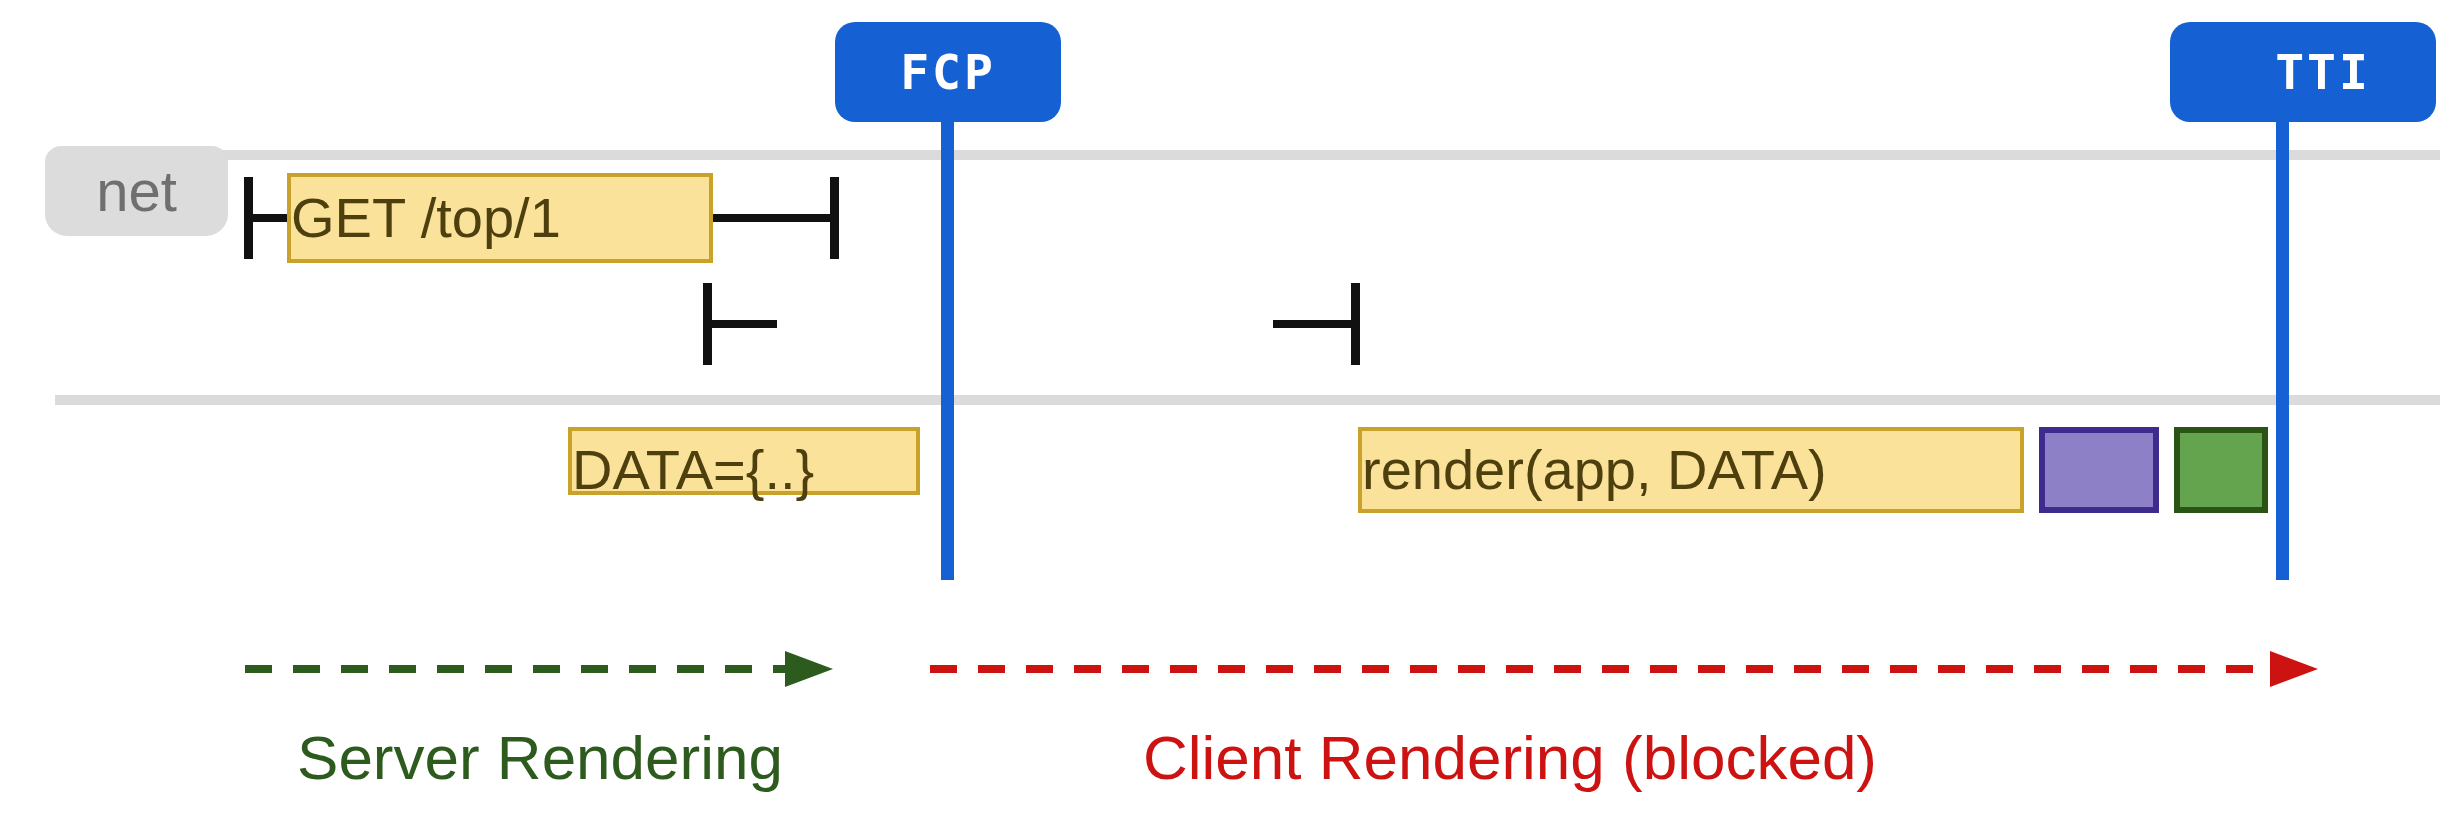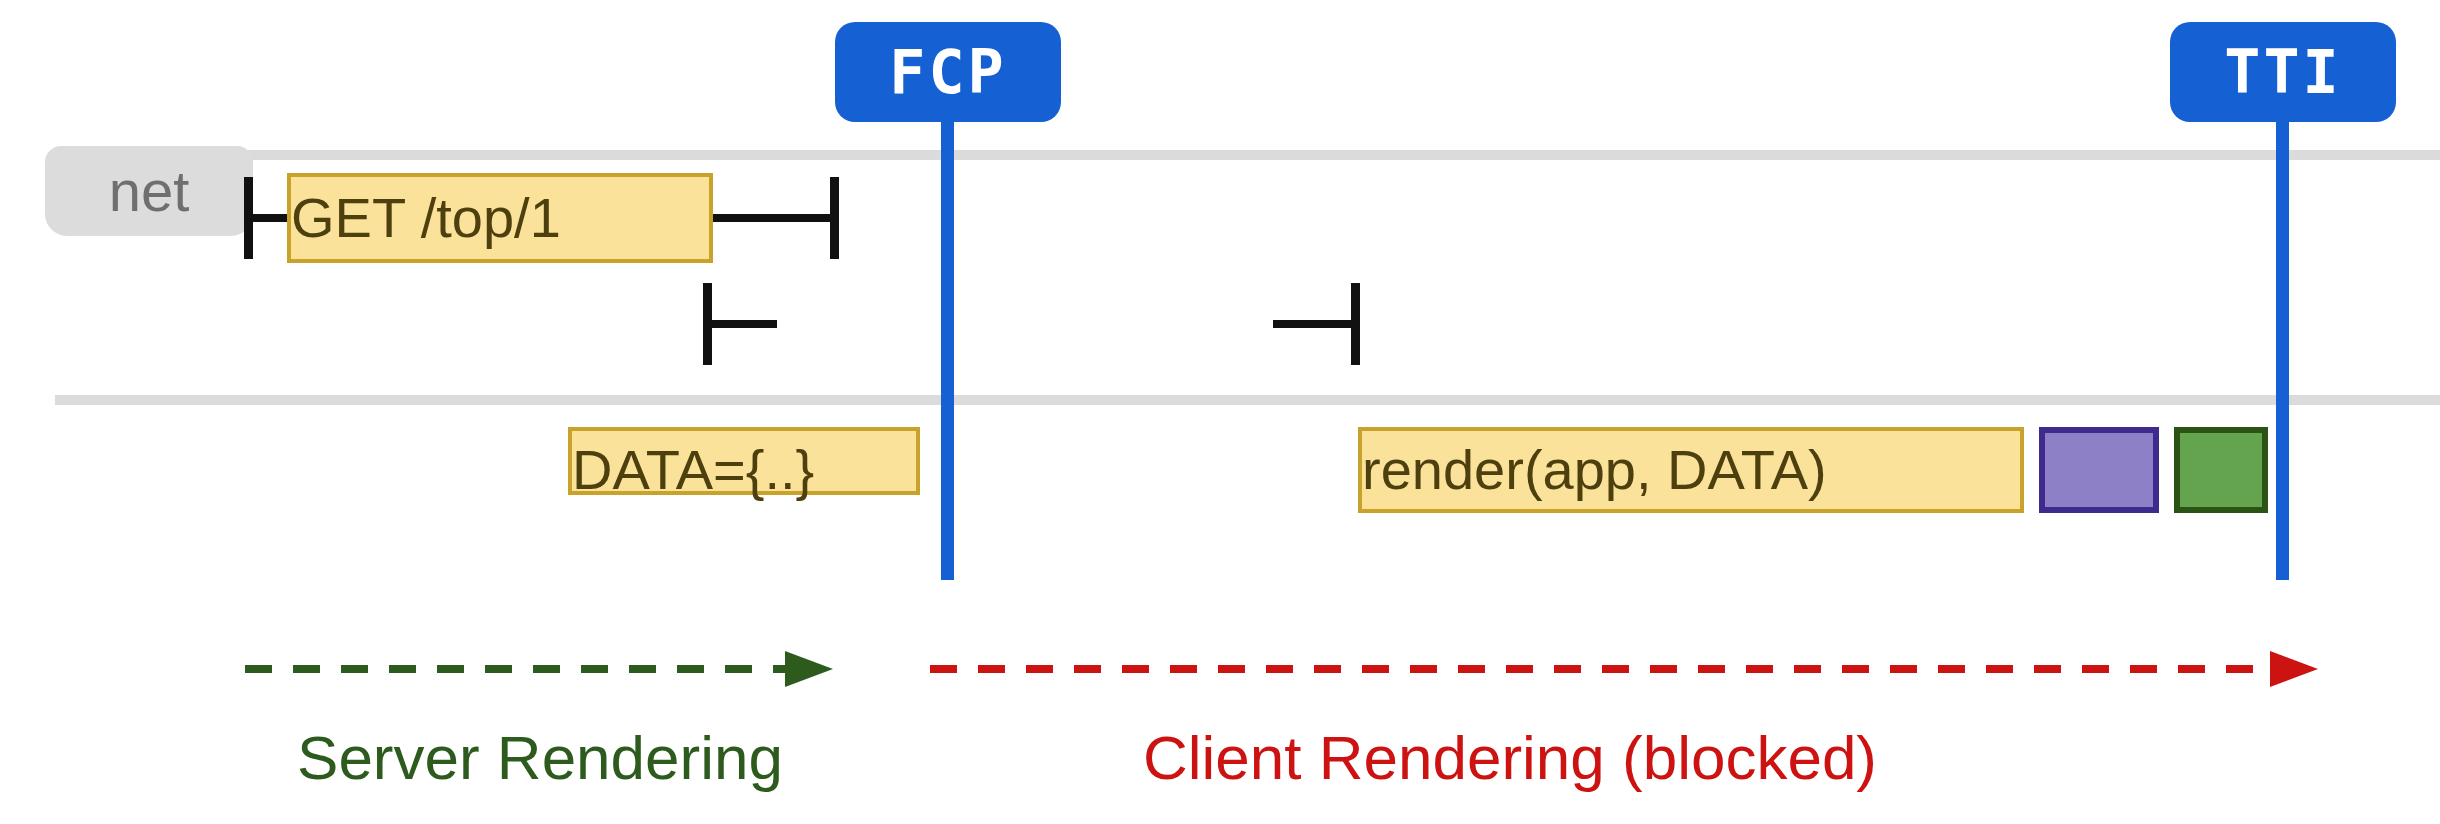--- a/index.html
+++ b/index.html
@@ -25,21 +25,21 @@
     background: var(--lane-gray, #DBDBDB);
     z-index: 1;
   }
   .net-line { top: 150px; }
   .js-line  { top: 395px; }
 
   
   .lane-label {
     position: absolute;
     left: 45px;
-    width: 208px;
+    width: 183px;
     height: 90px;
     background: var(--label-gray-bg, #DCDCDC);
     border-radius: 16px 16px 22px 22px;
     color: var(--label-gray-text, #6F6F6F);
     font-size: 58px;
     line-height: 90px;
     text-align: center;
     z-index: 2;
   }
   .net-label { top: 146px; }
@@ -61,28 +61,28 @@
   .badge {
     position: absolute;
     top: 22px;
     width: 226px;
     height: 100px;
     background: var(--marker-blue, #1560D2);
     border-radius: 20px;
     color: #ffffff;
     font-family: "DejaVu Sans Mono", monospace;
     font-weight: bold;
-    font-size: 60px;
+    font-size: 48px;
     line-height: 100px;
     text-align: center;
     letter-spacing: 3px;
     z-index: 5;
   }
   .fcp-badge { left: 835px; }
-  .tti-badge { left: 2170px; }
+  .tti-badge { left: 2170px; padding-left: 40px; }
 
   
   .tick {
     position: absolute;
     width: 9px;
     height: 82px;
     background: var(--whisker-black, #111111);
     z-index: 2;
   }
   .hline {

